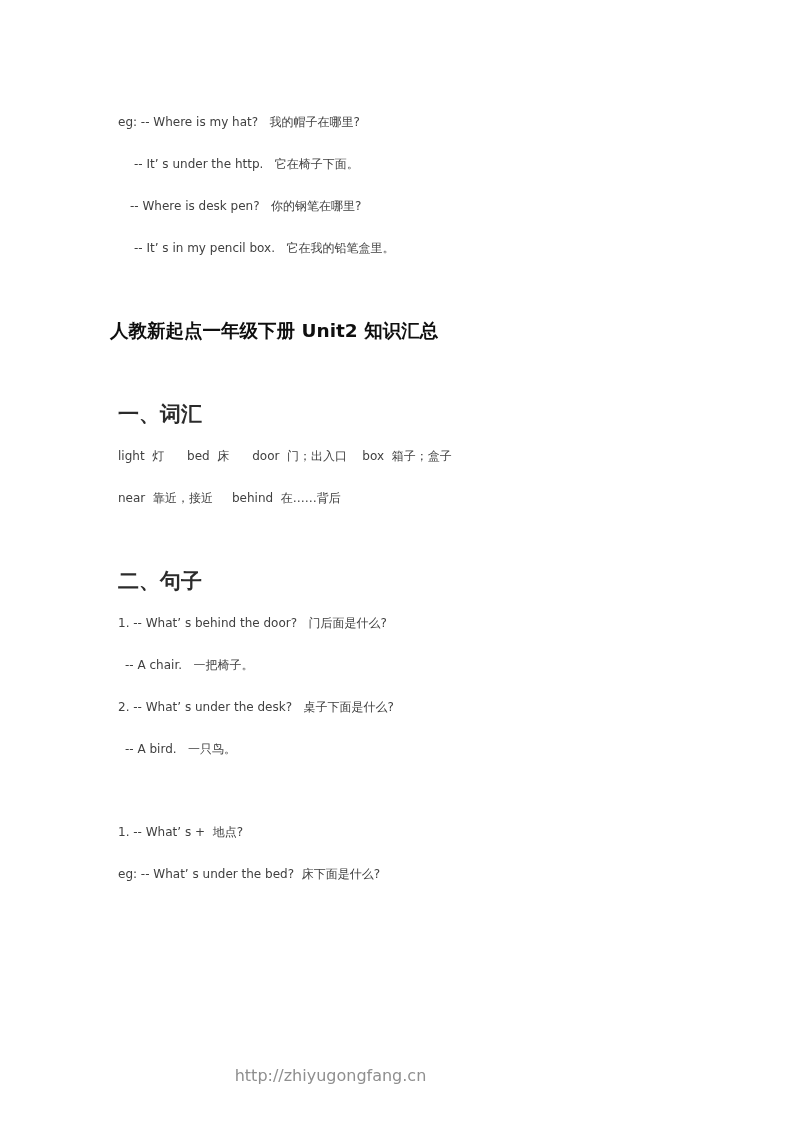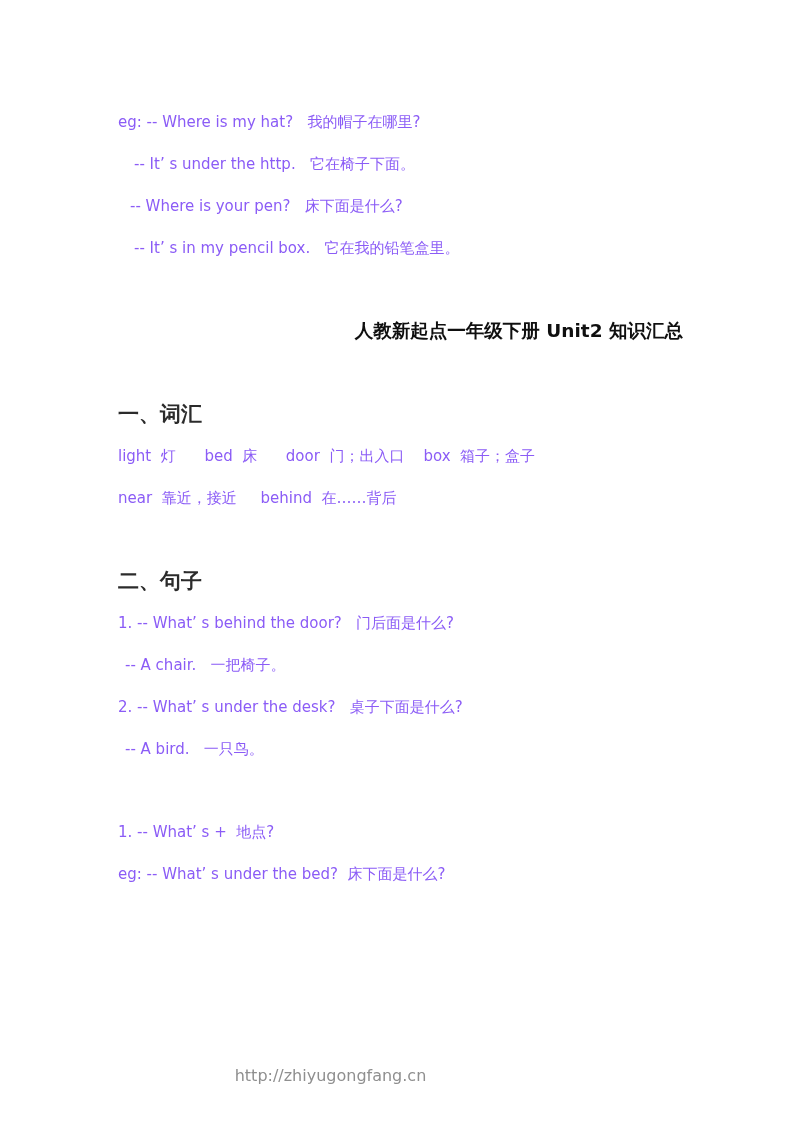--- a/index.html
+++ b/index.html
@@ -10,35 +10,35 @@
     background: #ffffff;
     overflow: hidden;
     font-family: "DejaVu Sans", "Liberation Sans", sans-serif;
   }
   .content {
     padding: 101px 110px 0 118px;
   }
   .line {
     margin: 0;
     line-height: 42px;
-    font-size: 15px;
-    color: #8b5cf6;
+    font-size: 12px;
+    color: #404040;
     white-space: pre-wrap;
   }
   .indent-7  { padding-left: 7px; }
   .indent-12 { padding-left: 12px; }
   .indent-16 { padding-left: 16px; }
   .gap { height: 41px; }
   .doc-title {
     margin: 0;
     line-height: 42px;
     font-size: 18.5px;
     font-weight: bold;
     color: #0f0f0f;
-    text-align: right;
+    text-align: left;
     
     margin-left: -8px;
     white-space: pre-wrap;
   }
   .section-heading {
     margin: 0;
     line-height: 42px;
     font-size: 21px;
     font-weight: bold;
     color: #2b2b2b;
@@ -57,21 +57,21 @@
   }
 </style>
 </head>
 <body>
 
 <div class="page">
   <div class="content">
 
     <p class="line">eg: -- Where is my hat?   我的帽子在哪里?</p>
     <p class="line indent-16">-- It’ s under the http.   它在椅子下面。</p>
-    <p class="line indent-12">-- Where is your pen?   床下面是什么?</p>
+    <p class="line indent-12">-- Where is desk pen?   你的钢笔在哪里?</p>
     <p class="line indent-16">-- It’ s in my pencil box.   它在我的铅笔盒里。</p>
 
     <div class="gap"></div>
 
     <h1 class="doc-title">人教新起点一年级下册 Unit2 知识汇总</h1>
 
     <div class="gap"></div>
 
     <h2 class="section-heading">一、词汇</h2>
     <p class="line">light  灯      bed  床      door  门；出入口    box  箱子；盒子</p>

